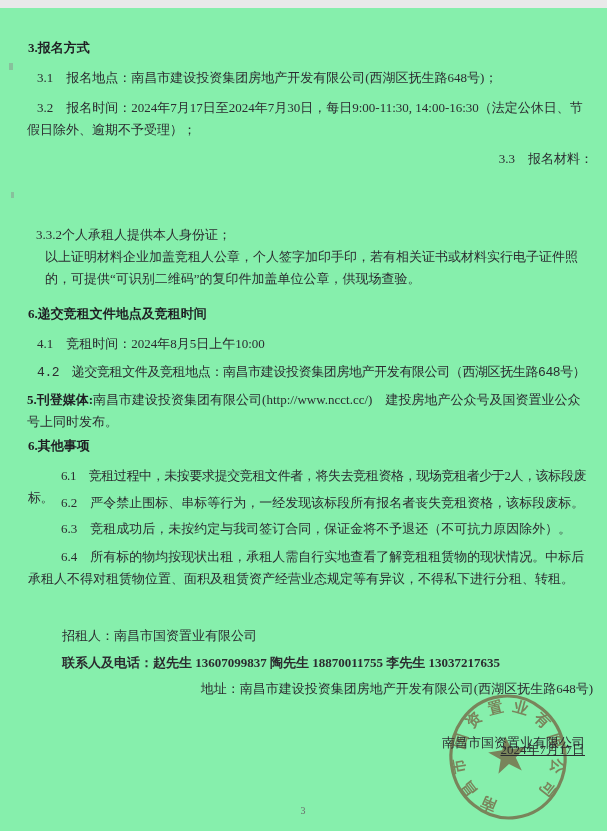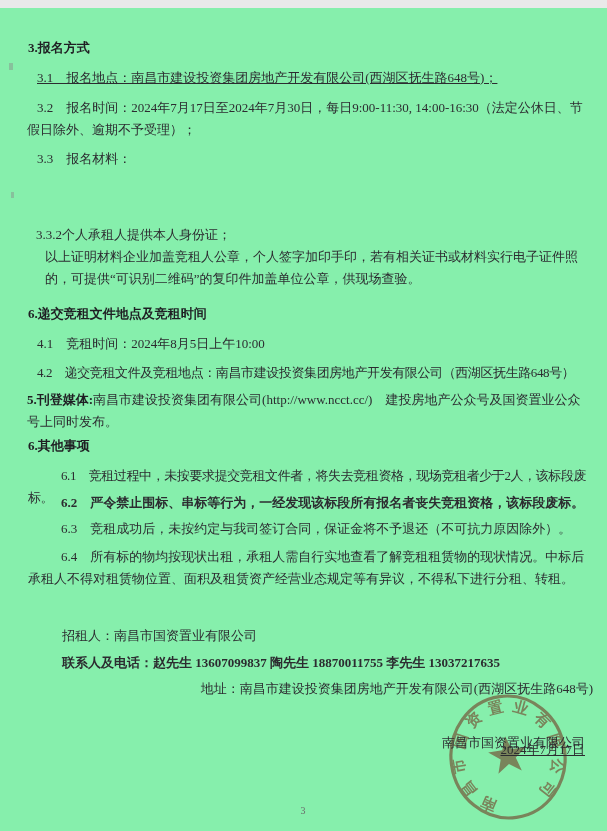--- a/index.html
+++ b/index.html
@@ -46,46 +46,46 @@
 </head>
 <body>
 
 <div class="page">
 
   <div class="speck" style="left:9px;top:55px;width:4px;height:7px;"></div>
   <div class="speck" style="left:11px;top:184px;width:3px;height:6px;"></div>
 
   <div class="para bold" style="left:28px;top:29px;">3.报名方式</div>
 
-  <div class="para ind10" style="left:27px;top:59px;right:14px;text-decoration:underline;">3.1　报名地点：南昌市建设投资集团房地产开发有限公司(西湖区抚生路648号)；</div>
+  <div class="para ind10" style="left:27px;top:59px;right:14px;">3.1　报名地点：南昌市建设投资集团房地产开发有限公司(西湖区抚生路648号)；</div>
 
   <div class="para ind10" style="left:27px;top:89px;right:14px;">3.2　报名时间：2024年7月17日至2024年7月30日，每日9:00-11:30, 14:00-16:30（法定公休日、节假日除外、逾期不予受理）；</div>
 
-  <div class="para ind10" style="left:27px;top:140px;right:14px;">3.3　报名材料：</div>
+  <div class="para ind10" style="left:27px;top:140px;right:14px;text-align:right;">3.3　报名材料：</div>
 
 
   <div class="para ind9" style="left:27px;top:216px;right:14px;">3.3.2个人承租人提供本人身份证；</div>
 
   <div class="para" style="left:45px;top:238px;right:26px;">以上证明材料企业加盖竞租人公章，个人签字加印手印，若有相关证书或材料实行电子证件照的，可提供“可识别二维码”的复印件加盖单位公章，供现场查验。</div>
 
   <div class="para bold" style="left:28px;top:295px;">6.递交竞租文件地点及竞租时间</div>
 
   <div class="para ind10" style="left:27px;top:325px;right:14px;">4.1　竞租时间：2024年8月5日上午10:00</div>
 
-  <div class="para ind10 tight" style="left:27px;top:354px;right:4px;">4.2　递交竞租文件及竞租地点：南昌市建设投资集团房地产开发有限公司（西湖区抚生路648号）</div>
+  <div class="para ind10 tight" style="left:27px;top:354px;right:4px;font-family:Liberation Mono, monospace;">4.2　递交竞租文件及竞租地点：南昌市建设投资集团房地产开发有限公司（西湖区抚生路648号）</div>
 
   <div class="para" style="left:27px;top:381px;right:20px;">
     <span class="bold">5.刊登媒体:</span><span>南昌市建设投资集团有限公司(http://www.ncct.cc/)　建投房地产公众号及国资置业公众号上同时发布。</span>
   </div>
 
   <div class="para bold" style="left:28px;top:427px;">6.其他事项</div>
 
   <div class="para ind33 tight" style="left:28px;top:457px;right:2px;">6.1　竞租过程中，未按要求提交竞租文件者，将失去竞租资格，现场竞租者少于2人，该标段废标。</div>
 
-  <div class="para ind33" style="left:28px;top:484px;right:10px;font-weight:bold;">6.2　严令禁止围标、串标等行为，一经发现该标段所有报名者丧失竞租资格，该标段废标。</div>
+  <div class="para ind33" style="left:28px;top:484px;right:10px;">6.2　严令禁止围标、串标等行为，一经发现该标段所有报名者丧失竞租资格，该标段废标。</div>
 
   <div class="para ind33" style="left:28px;top:510px;right:10px;">6.3　竞租成功后，未按约定与我司签订合同，保证金将不予退还（不可抗力原因除外）。</div>
 
   <div class="para ind33" style="left:28px;top:538px;right:16px;">6.4　所有标的物均按现状出租，承租人需自行实地查看了解竞租租赁物的现状情况。中标后承租人不得对租赁物位置、面积及租赁资产经营业态规定等有异议，不得私下进行分租、转租。</div>
 
   <div class="para" style="left:62px;top:617px;right:14px;">招租人：南昌市国资置业有限公司</div>
 
   <div class="para" style="left:62px;top:644px;right:6px;font-weight:bold;">联系人及电话：赵先生 13607099837 陶先生 18870011755 李先生 13037217635</div>
 
   <div class="para" style="left:62px;top:670px;right:14px;text-align:right;">地址：南昌市建设投资集团房地产开发有限公司(西湖区抚生路648号)</div>

